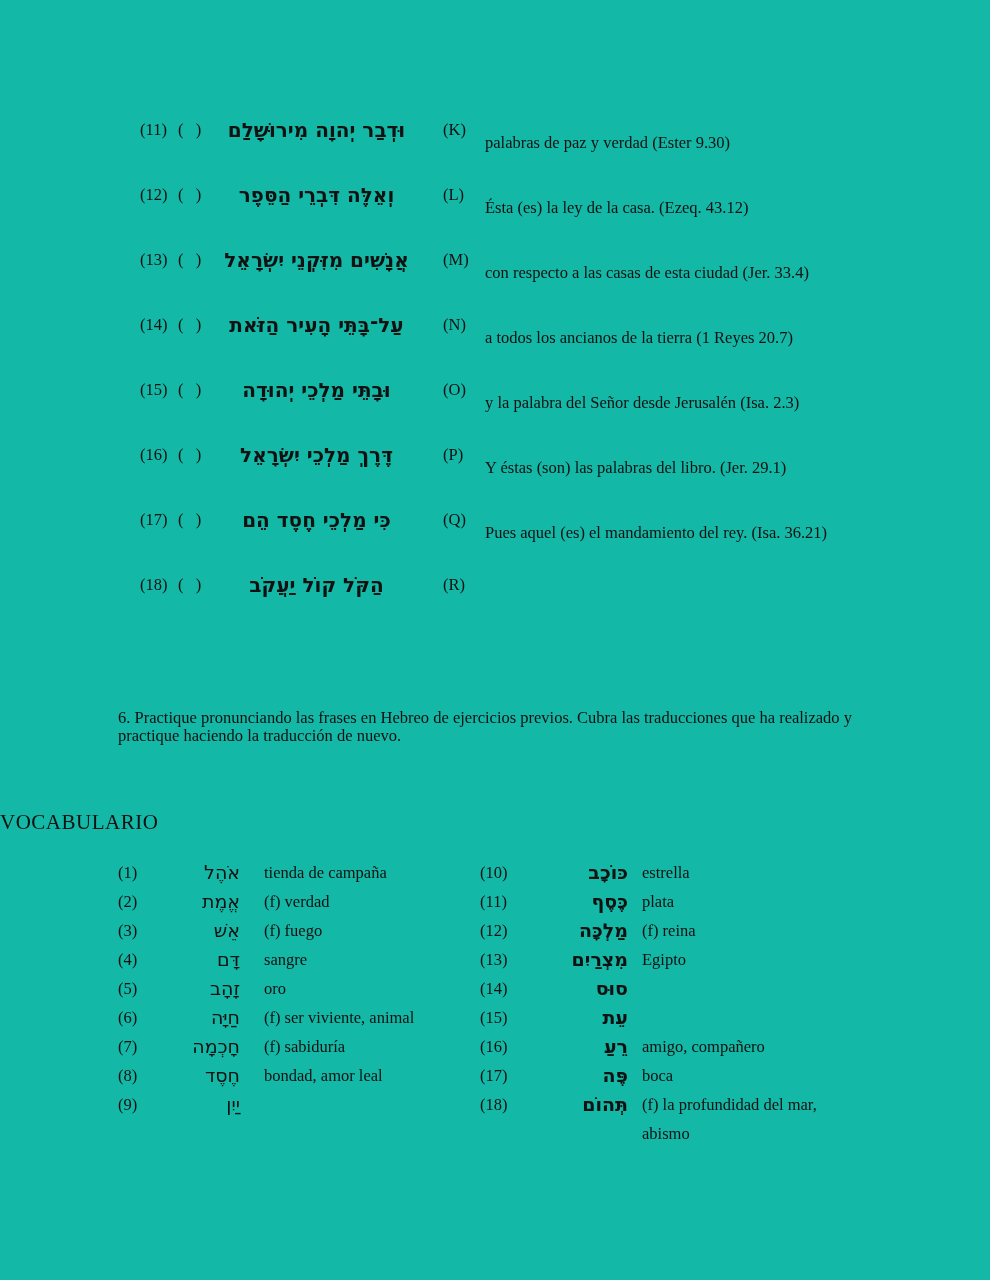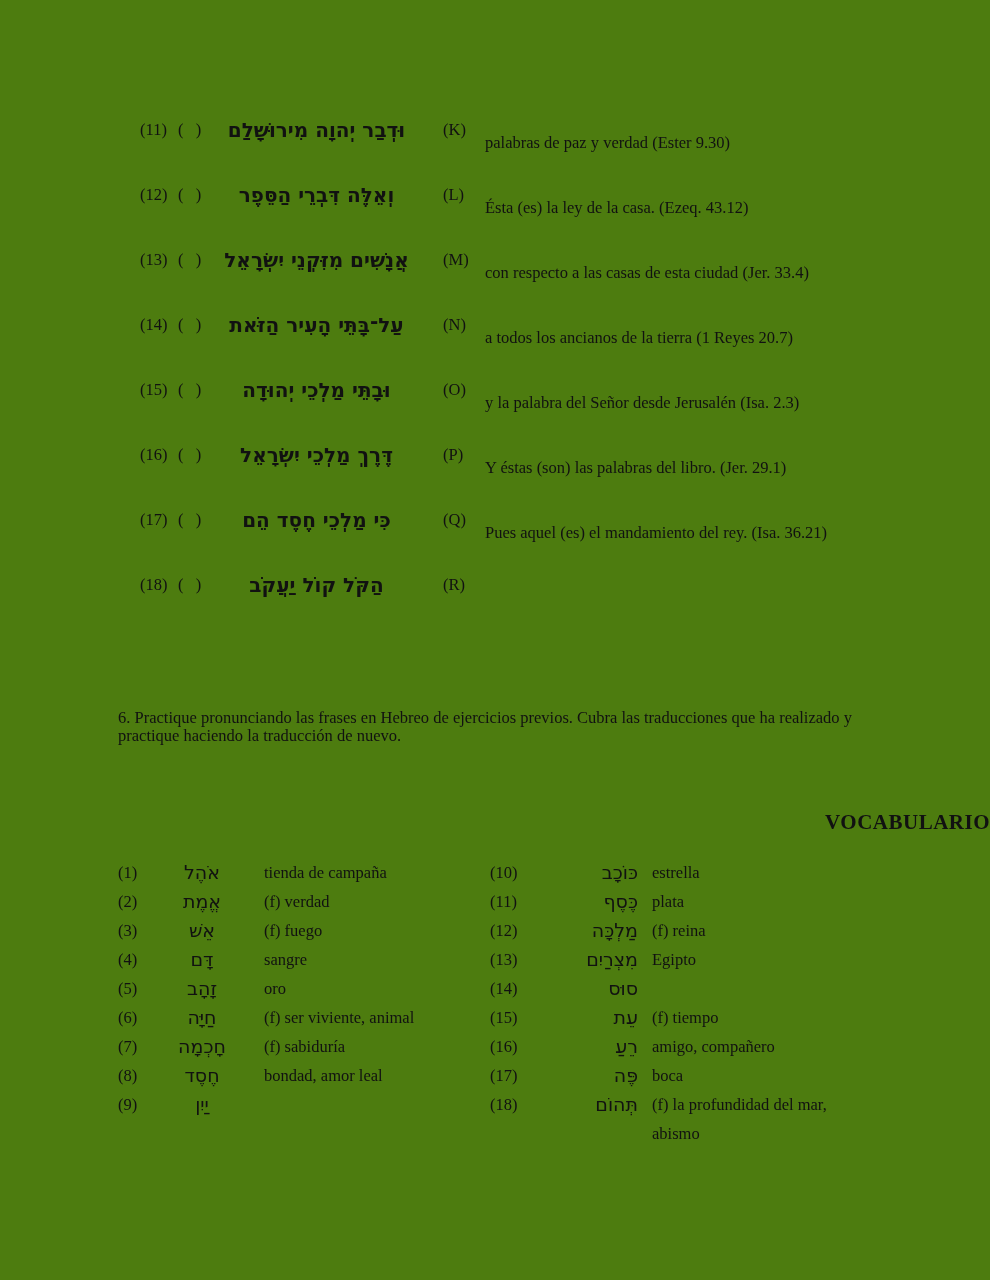--- a/index.html
+++ b/index.html
@@ -2,21 +2,21 @@
 <html><head>
 <meta charset="utf-8">
 <style>
   * { box-sizing: border-box; }
   html, body { margin: 0; padding: 0; background: #ffffff; }
   .page {
     position: relative;
     width: 990px;
     height: 1280px;
     margin: 0 auto;
-    background: #4d7c0f;
+    background: #14b8a6;
     font-family: "Liberation Serif", "DejaVu Serif", serif;
     color: #111111;
     overflow: hidden;
   }
 
   
   .exercise { position: absolute; top: 118px; left: 140px; width: 744px; }
   .ex-row { display: flex; align-items: flex-start; margin-bottom: 28px; font-size: 16.5px; line-height: 24px; }
   .ex-num { width: 38px; flex: 0 0 auto; }
   .ex-paren { width: 36px; flex: 0 0 auto; white-space: pre; }
@@ -31,35 +31,35 @@
 
   
   .instruction {
     position: absolute; top: 692px; left: 118px; width: 762px;
     font-size: 16.5px; line-height: 18px;
   }
 
   
   .vocab-title {
     position: absolute; top: 796px; left: 0; width: 100%;
-    text-align: right; font-size: 21px; font-weight: bold; letter-spacing: 0.5px;
+    text-align: left; font-size: 21px; font-weight: normal; letter-spacing: 0.5px;
   }
   .vocab { position: absolute; top: 858px; left: 118px; width: 772px; display: flex; }
   .vocab-col-left  { width: 358px; flex: 0 0 auto; }
-  .vocab-col-right { width: 408px; flex: 0 0 auto; margin-left: 14px; }
+  .vocab-col-right { width: 408px; flex: 0 0 auto; margin-left: 4px; }
   .vocab-row { display: flex; align-items: flex-start; font-size: 16.5px; line-height: 29px; }
   .vocab-num { width: 46px; flex: 0 0 auto; }
   .vocab-hebrew {
     flex: 0 0 auto;
     text-align: right; direction: rtl;
     font-family: "DejaVu Serif", "DejaVu Sans", serif;
     font-size: 19px; line-height: 29px;
   }
-  .vocab-col-left  .vocab-hebrew { width: 76px; text-align: center; }
-  .vocab-col-right .vocab-hebrew { width: 102px; }
+  .vocab-col-left  .vocab-hebrew { width: 76px; }
+  .vocab-col-right .vocab-hebrew { width: 102px; font-weight: bold; }
   .vocab-gloss { margin-left: 24px; width: 215px; }
   .vocab-col-right .vocab-gloss { margin-left: 14px; }
 </style>
 </head>
 <body>
 
 <div class="page">
 
   <div class="exercise">
 
@@ -202,21 +202,20 @@
         <span class="vocab-hebrew">מִצְרַיִם</span>
         <span class="vocab-gloss">Egipto</span>
       </div>
       <div class="vocab-row">
         <span class="vocab-num">(14)</span>
         <span class="vocab-hebrew">סוּס</span>
       </div>
       <div class="vocab-row">
         <span class="vocab-num">(15)</span>
         <span class="vocab-hebrew">עֵת</span>
-        <span class="vocab-gloss">(f) tiempo</span>
       </div>
       <div class="vocab-row">
         <span class="vocab-num">(16)</span>
         <span class="vocab-hebrew">רֵעַ</span>
         <span class="vocab-gloss">amigo, compañero</span>
       </div>
       <div class="vocab-row">
         <span class="vocab-num">(17)</span>
         <span class="vocab-hebrew">פֶּה</span>
         <span class="vocab-gloss">boca</span>

